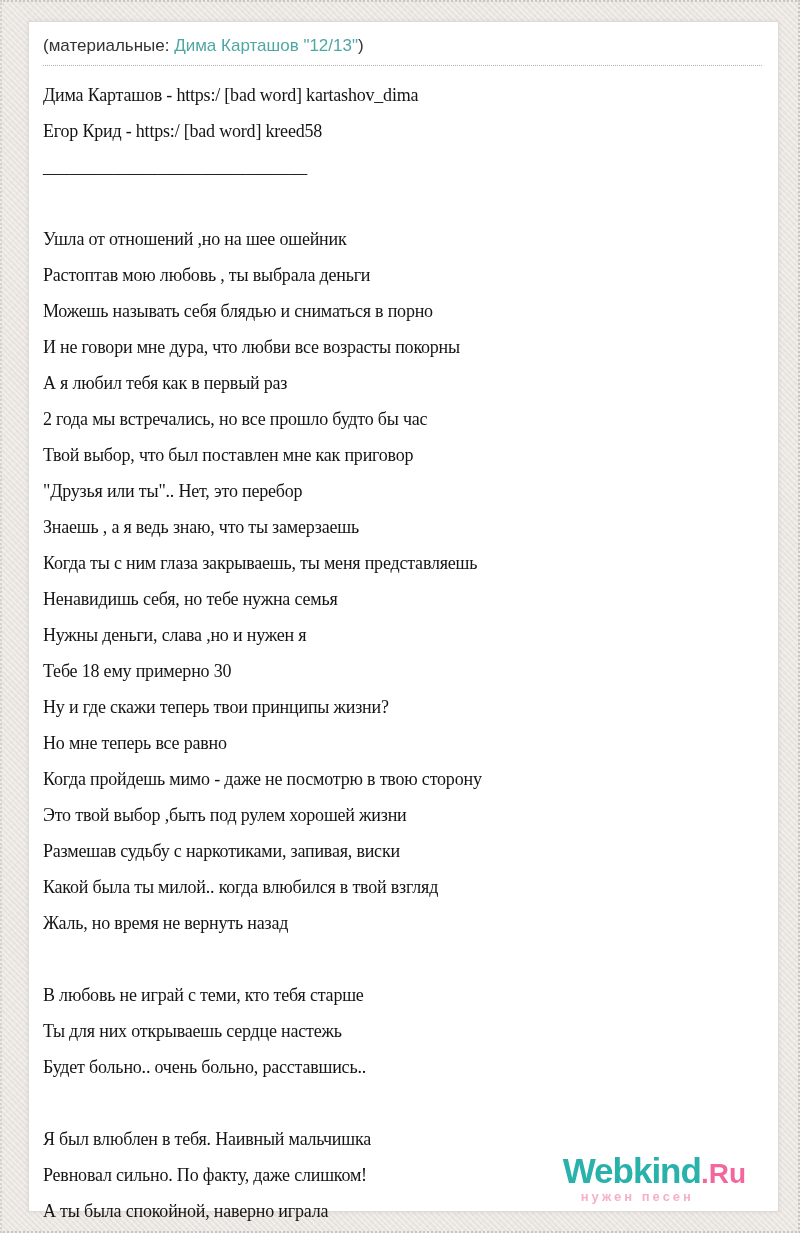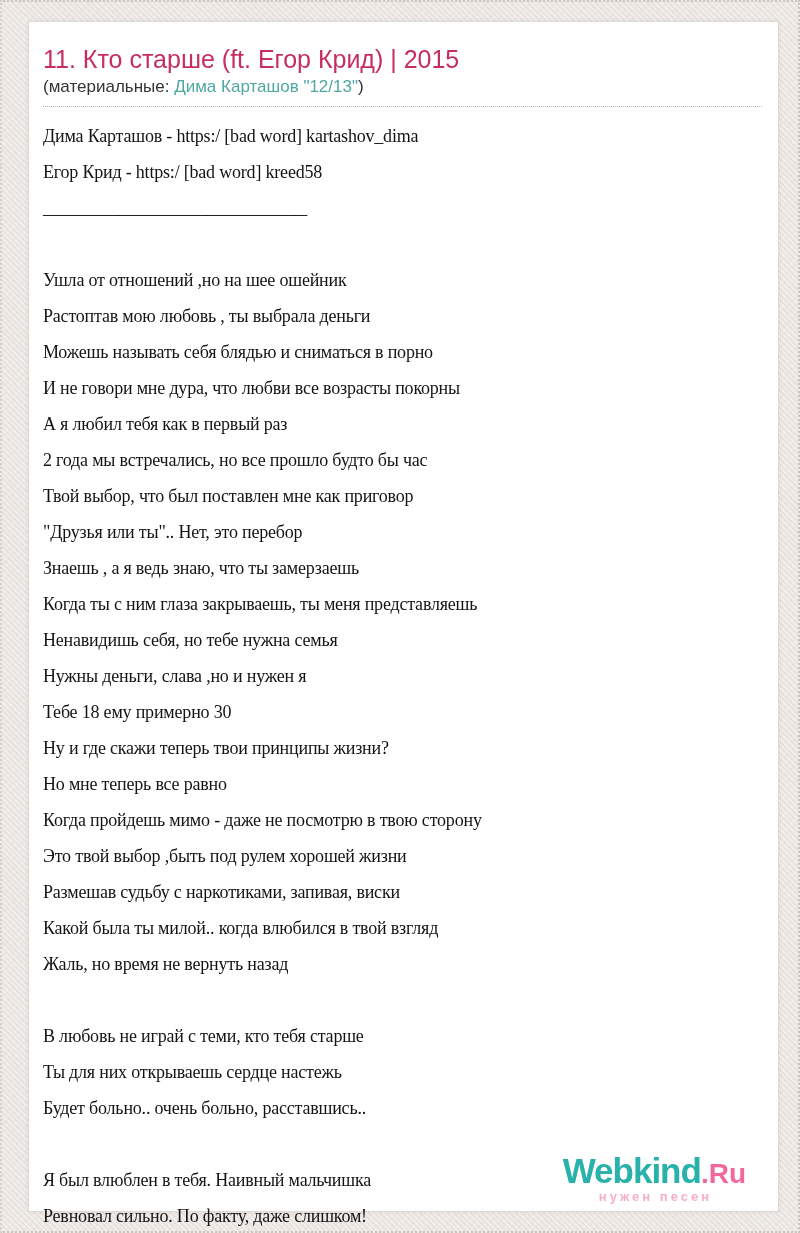--- a/index.html
+++ b/index.html
@@ -60,21 +60,21 @@
     font-size: 18px;
     line-height: 36px;
     color: #141414;
     white-space: pre-line;
     letter-spacing: -0.2px;
   }
   .site-logo {
     position: absolute;
     right: 32px;
     bottom: 8px;
-    text-align: right;
+    text-align: center;
     line-height: 1;
     cursor: pointer;
     margin-left: 12px;
   }
   .logo-main {
     font-size: 35px;
     font-weight: 700;
     color: var(--logo-teal, #28b2ab);
     letter-spacing: -1px;
   }
@@ -92,21 +92,20 @@
     color: var(--logo-tagline-pink, #f7afc9);
   }
 </style>
 </head>
 <body>
 
 <div class="page-frame"></div>
 
 <div class="card">
   <div>
-    <h1 class="page-title">11. Кто старше (ft. Егор Крид) | 2015</h1>
     <div class="artist-line">
       <span>(материальные: </span><a class="artist-link" href="#">Дима Карташов "12/13"</a><span>)</span>
     </div>
   </div>
 
   <div class="lyrics">Дима Карташов - https:/ [bad word] kartashov_dima
 Егор Крид - https:/ [bad word] kreed58
 ______________________________
 
 Ушла от отношений ,но на шее ошейник

